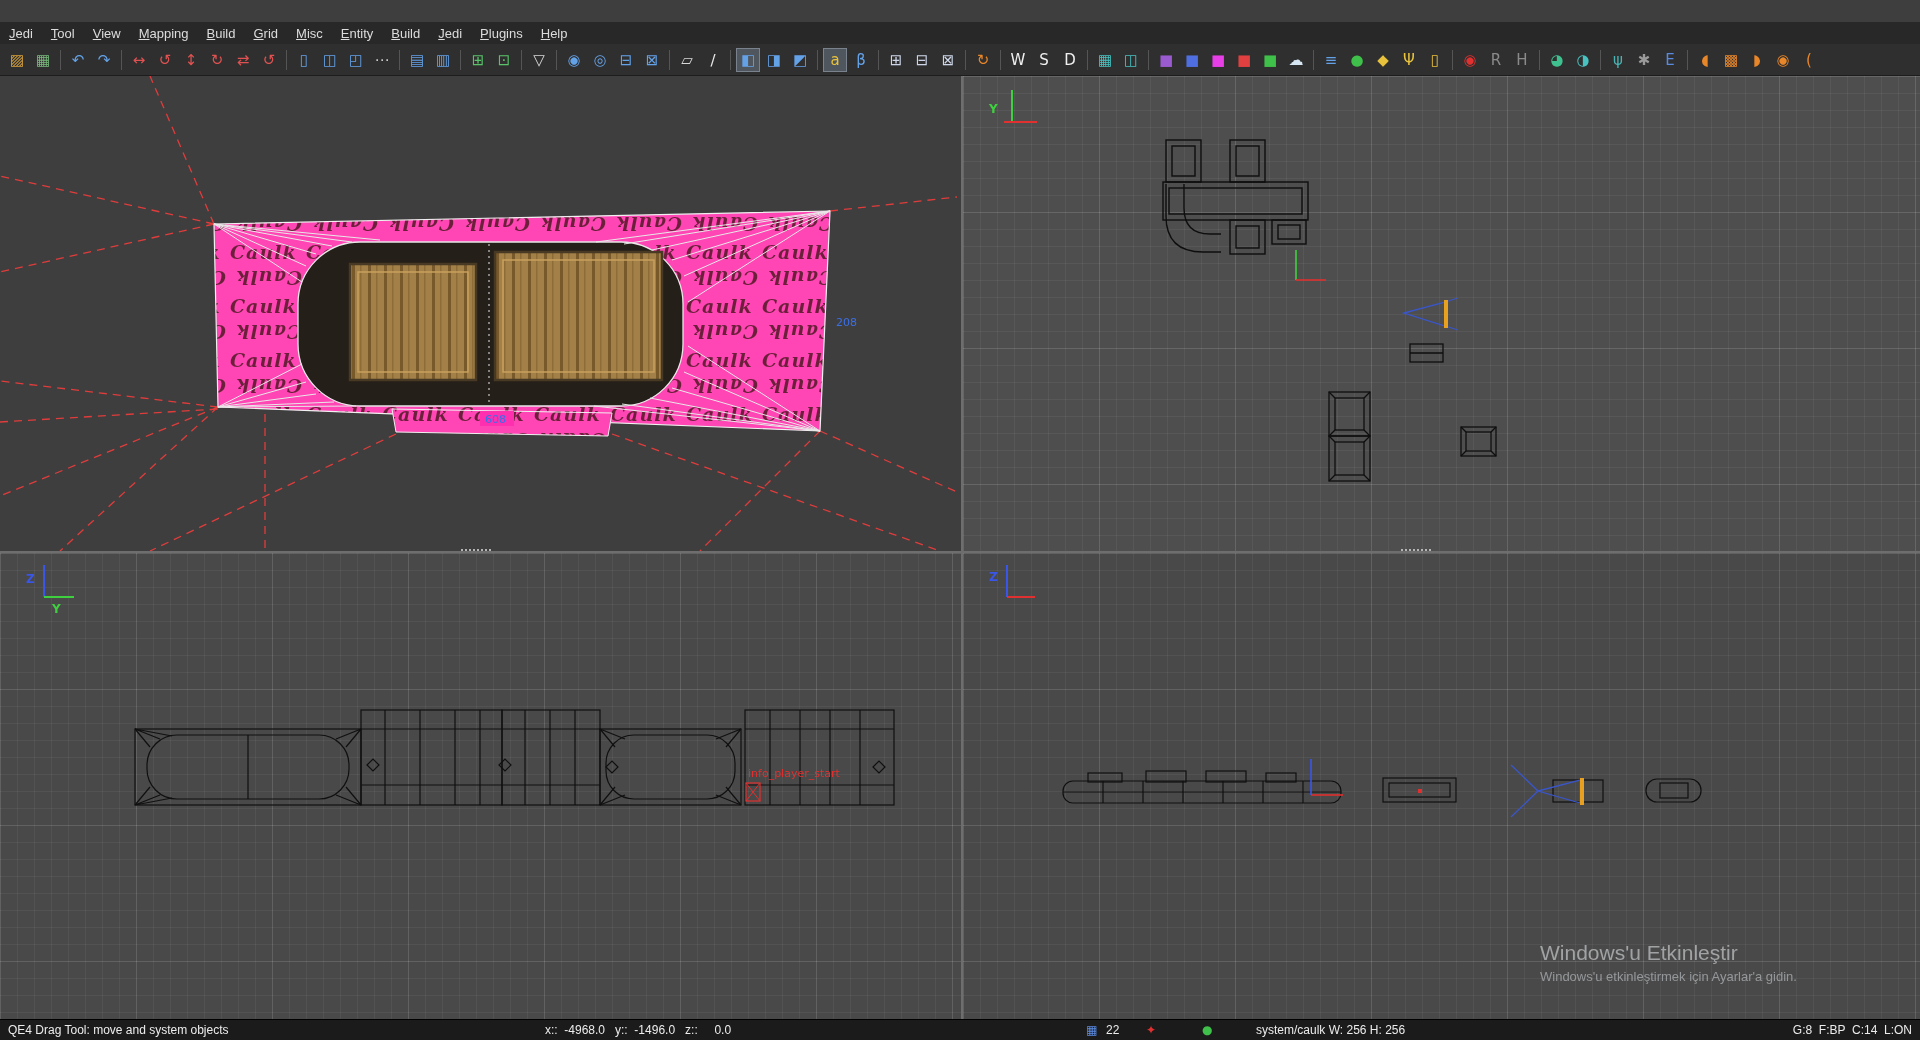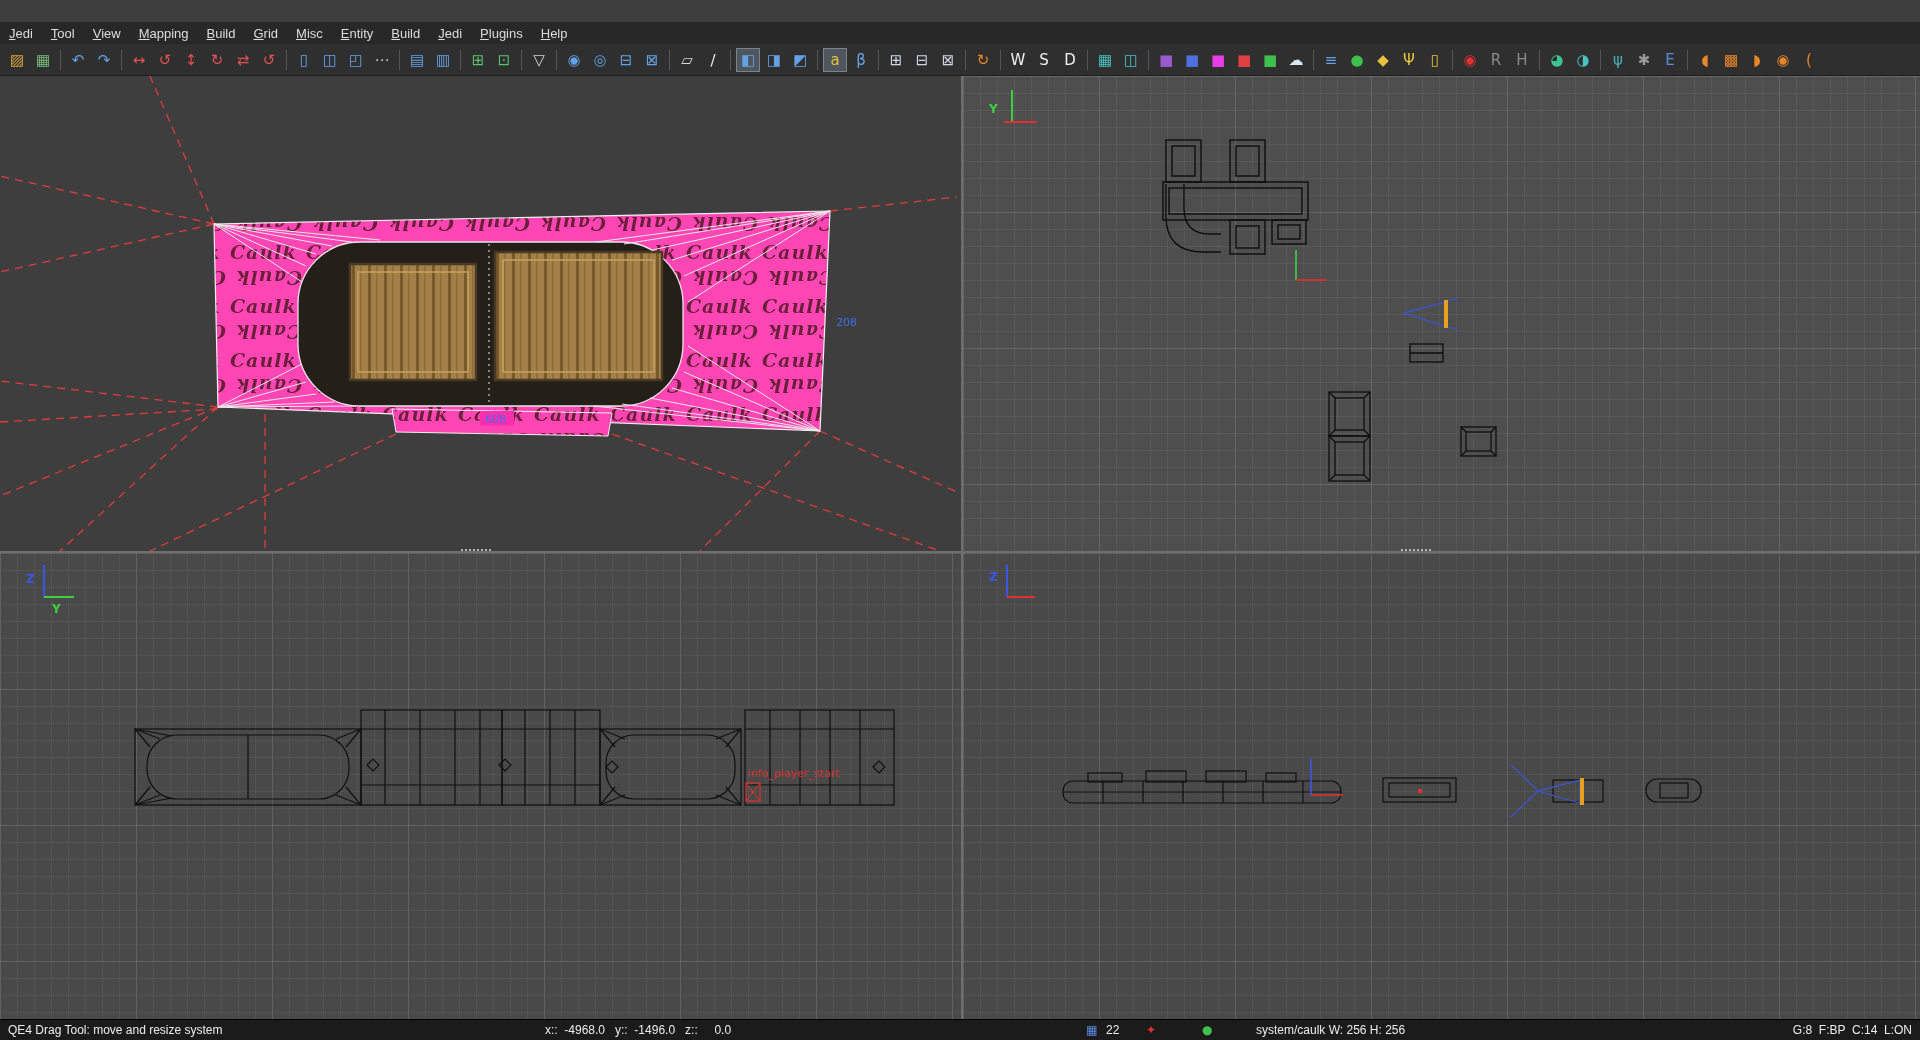--- a/index.html
+++ b/index.html
@@ -359,29 +359,33 @@
         <rect x="455" y="236" width="4" height="4" fill="#e03030"></rect>
       </g>
 
       <g fill="none">
         <path d="M575,238 L617,227 L617,250 Z" stroke="#3a56c8" stroke-width="1.3"></path>
         <path d="M575,238 L548,212 M575,238 L548,264" stroke="#3a56c8" stroke-width="1.3"></path>
         <path d="M619,225 L619,252" stroke="#e8a020" stroke-width="4"></path>
       </g>
     </svg>
 
+    <div class="watermark">
+      <div class="wm1">Windows'u Etkinleştir</div>
+      <div class="wm2">Windows'u etkinleştirmek için Ayarlar'a gidin.</div>
+    </div>
   </div>
 
   <div class="split-v"></div>
   <div class="split-h"></div>
   <div class="split-handle" style="left:461px"></div>
   <div class="split-handle" style="left:1401px"></div>
 
   <footer class="statusbar">
-    <span class="sb-tool">QE4 Drag Tool: move and resize system</span>
+    <span class="sb-tool">QE4 Drag Tool: move and system objects</span>
     <span class="sb-coords">x::  -4968.0   y::  -1496.0   z::     0.0</span>
     <span class="sb-gridicon">▦</span>
     <span class="sb-count">22</span>
     <span class="sb-lock">✦</span>
     <span class="sb-dot">●</span>
     <span class="sb-tex">system/caulk W: 256 H: 256</span>
     <span class="sb-right">G:8  F:BP  C:14  L:ON</span>
   </footer>
 
 </div>

